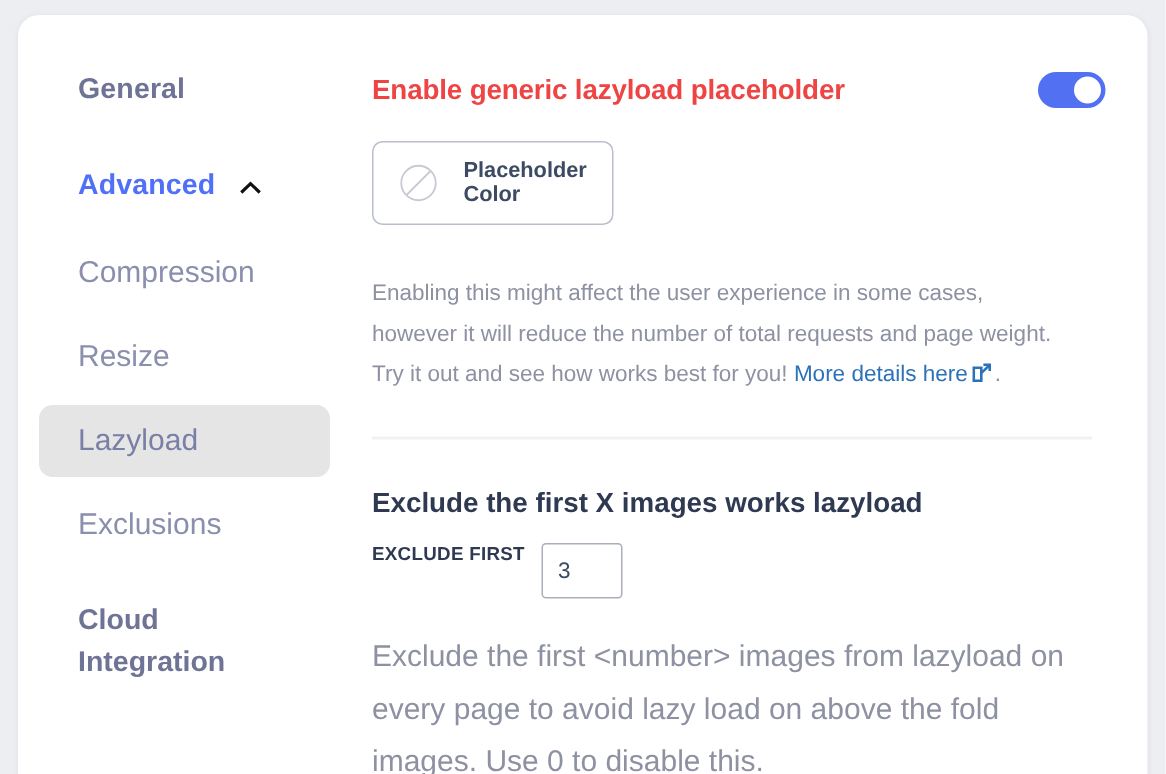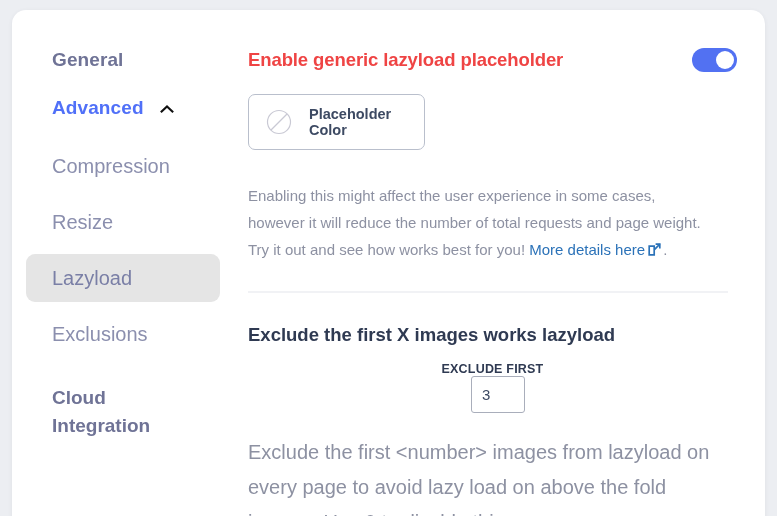--- a/index.html
+++ b/index.html
@@ -36,21 +36,21 @@
     padding-top: 38px;
     box-sizing: border-box;
   }
 
   .nav-top {
     display: block;
     font-size: 19px;
     font-weight: bold;
     color: #6f7396;
     padding: 0 0 0 40px;
-    margin-bottom: 24px;
+    margin-bottom: 40px;
     line-height: 24px;
     letter-spacing: 0.1px;
     cursor: pointer;
   }
   .nav-top.accent {
     color: #5070f8;
     margin-bottom: 22px;
     display: flex;
     align-items: center;
   }
@@ -128,21 +128,21 @@
     top: 3px;
     right: 3px;
     width: 18px;
     height: 18px;
     border-radius: 50%;
     background: #ffffff;
   }
 
   .color-btn {
     margin-top: 22px;
-    width: 177px;
+    width: 161px;
     height: 56px;
     border: 1px solid #b9bfcc;
     border-radius: 7px;
     display: flex;
     align-items: center;
     background: #fff;
     cursor: pointer;
     box-sizing: border-box;
   }
   .swatch-none {
@@ -187,22 +187,21 @@
   .section-title-2 {
     margin-top: 31px;
     font-size: 18.5px;
     font-weight: bold;
     color: #2f3a52;
   }
 
   .field-row {
     margin-top: 16px;
     display: flex;
-    align-items: center;
-    flex-direction: column;
+    align-items: flex-start;
   }
   .field-label {
     font-size: 12.5px;
     font-weight: bold;
     color: #2f3a52;
     letter-spacing: 0.2px;
   }
   .num-input {
     margin-left: 11px;
     width: 54px;

